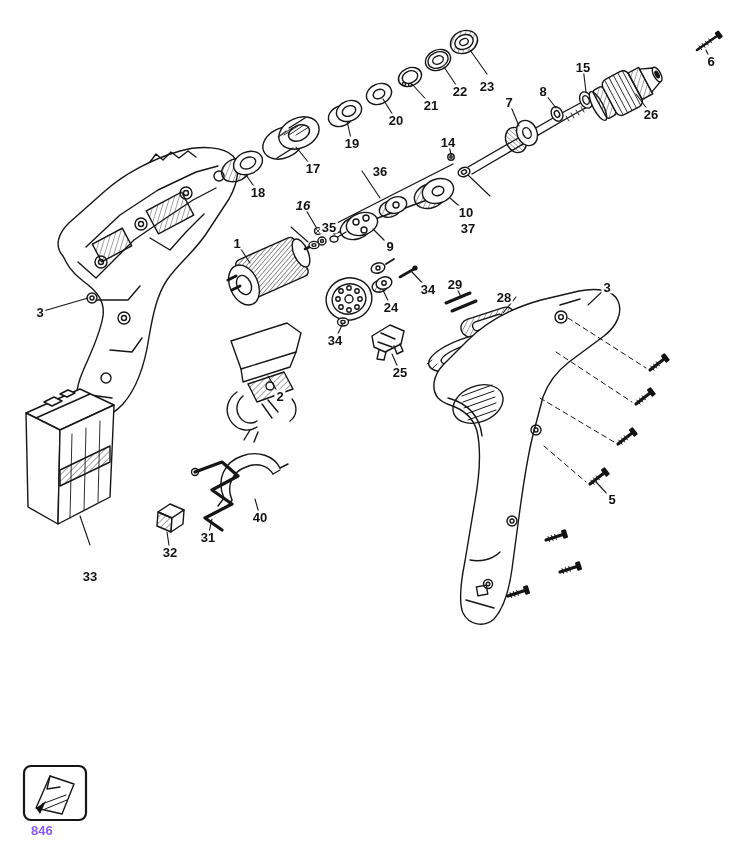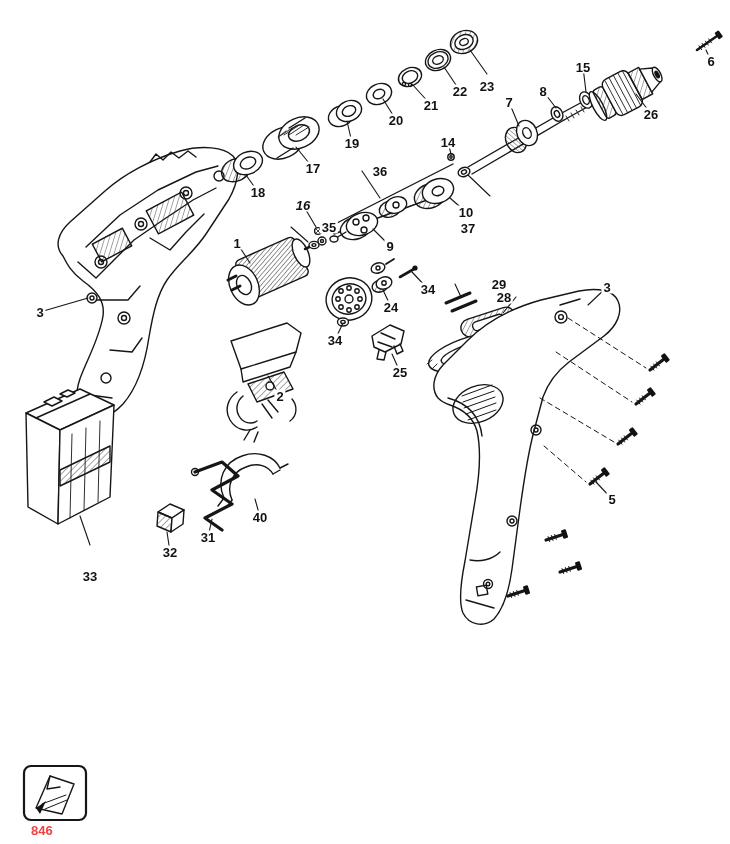--- a/index.html
+++ b/index.html
@@ -2,21 +2,21 @@
 <html><head>
 <meta charset="utf-8">
 <style>
   html,body{margin:0;padding:0;background:#ffffff;}
   .stage{position:relative;width:730px;height:844px;background:#ffffff;overflow:hidden;
          font-family:"Liberation Sans",sans-serif;}
   .art{position:absolute;left:0;top:0;}
   .callout-layer{position:absolute;left:0;top:0;width:730px;height:844px;pointer-events:none;}
   .callout{position:absolute;transform:translate(-50%,-50%);font:700 13px "Liberation Sans",sans-serif;
            color:#111;background:#fff;padding:0 2px;line-height:1;z-index:3;}
-  .page-code{position:absolute;left:31px;top:823px;font:700 13px "Liberation Sans",sans-serif;color:#ef4444;z-index:3;}
+  .page-code{position:absolute;left:31px;top:823px;font:700 13px "Liberation Sans",sans-serif;color:#8b5cf6;z-index:3;}
 </style>
 </head>
 <body>
 
 <div class="stage">
 
 <svg class="art" width="730" height="844" viewBox="0 0 730 844" xmlns="http://www.w3.org/2000/svg">
   <defs>
     <pattern id="h45" width="4.5" height="4.5" patternUnits="userSpaceOnUse" patternTransform="rotate(45)">
       <line x1="0" y1="0" x2="0" y2="4.5" stroke="#3a3a3a" stroke-width="0.9"></line>
@@ -395,21 +395,21 @@
       <div class="callout" style="left: 362px; top: 171px; margin-left: 18px;">36</div>
       <div class="callout" style="left: 468px; top: 196px; margin-top: 32px;">37</div>
       <div class="callout" style="left: 466px; top: 212px;">10</div>
       <div class="callout" style="left: 303px; top: 205px; font-style: italic;">16</div>
       <div class="callout" style="left: 291px; top: 227px; margin-left: 38px;">35</div>
       <div class="callout" style="left: 390px; top: 246px;">9</div>
       <div class="callout" style="left: 237px; top: 243px;">1</div>
       <div class="callout" style="left: 40px; top: 312px;">3</div>
       <div class="callout" style="left: 391px; top: 307px;">24</div>
       <div class="callout" style="left: 428px; top: 289px;">34</div>
-      <div class="callout" style="left: 455px; top: 284px; margin-left: 44px;">29</div>
+      <div class="callout" style="left: 455px; top: 284px;">29</div>
       <div class="callout" style="left: 504px; top: 297px;">28</div>
       <div class="callout" style="left: 607px; top: 287px;">3</div>
       <div class="callout" style="left: 335px; top: 340px;">34</div>
       <div class="callout" style="left: 400px; top: 372px;">25</div>
       <div class="callout" style="left: 280px; top: 396px;">2</div>
       <div class="callout" style="left: 612px; top: 499px;">5</div>
       <div class="callout" style="left: 90px; top: 576px;">33</div>
       <div class="callout" style="left: 170px; top: 552px;">32</div>
       <div class="callout" style="left: 208px; top: 537px;">31</div>
       <div class="callout" style="left: 260px; top: 517px;">40</div>

